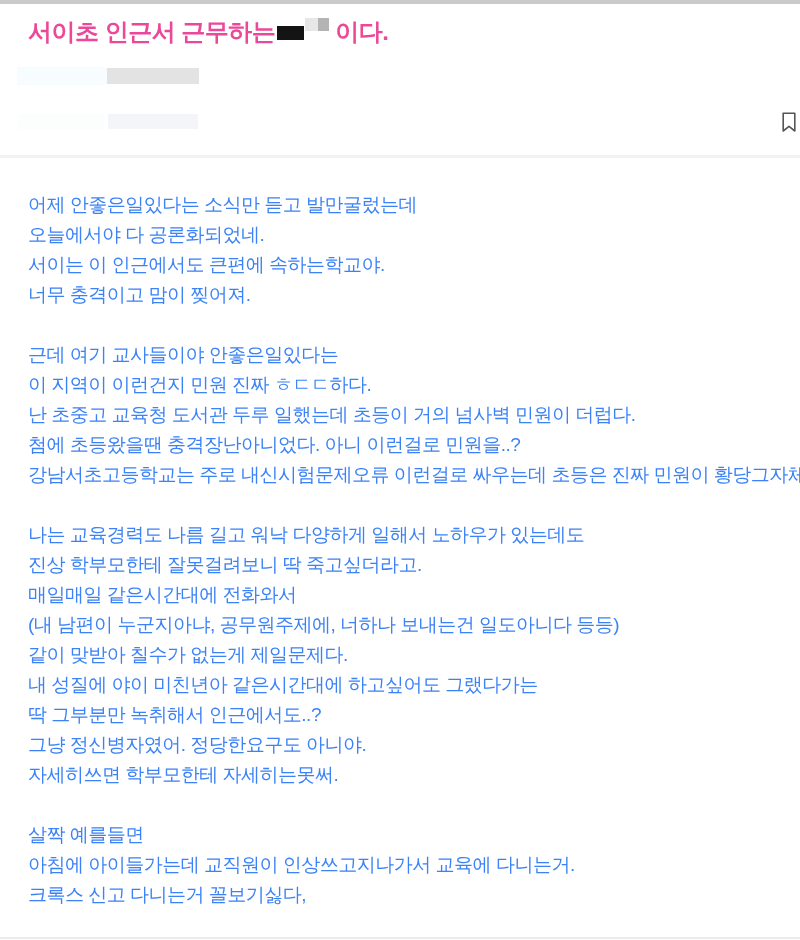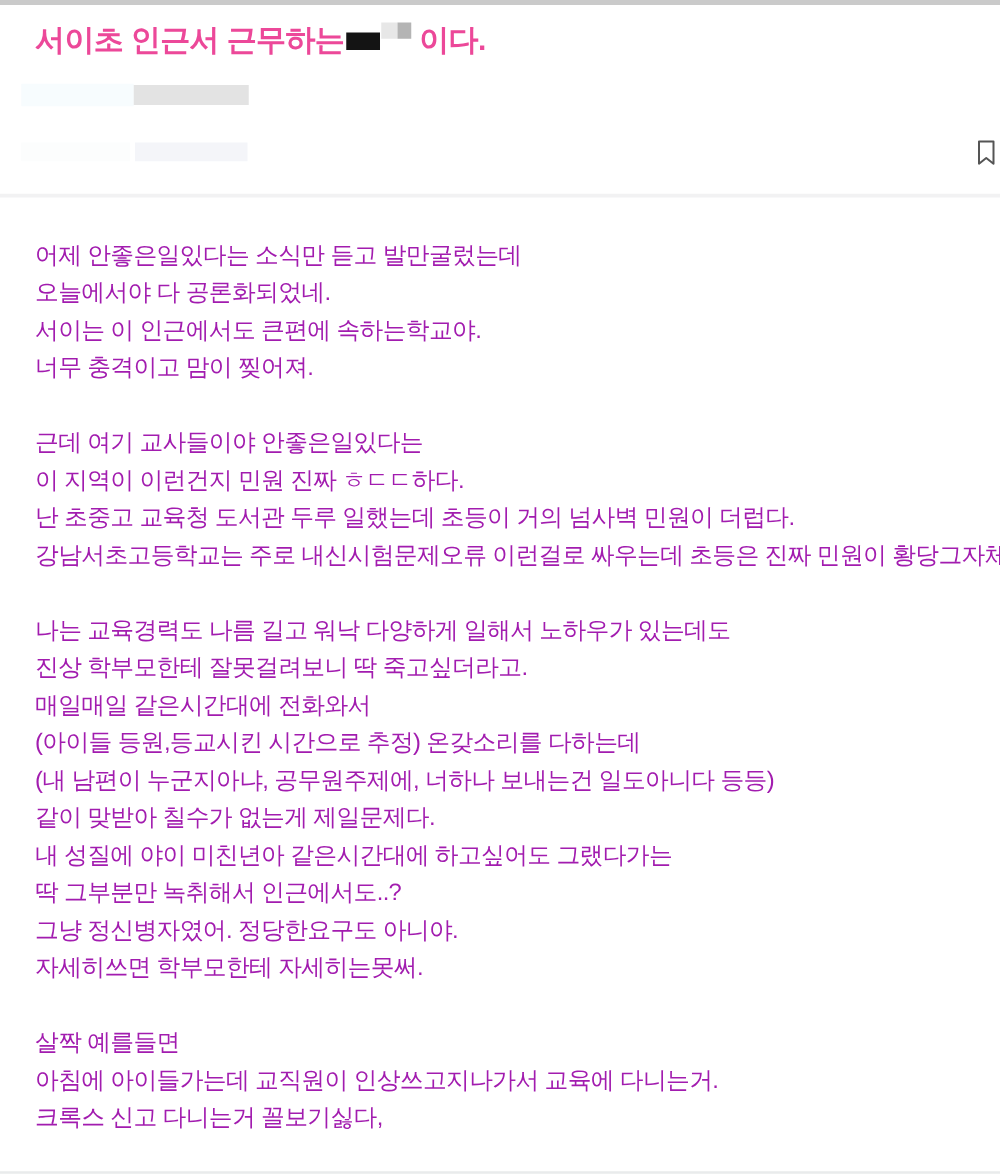--- a/index.html
+++ b/index.html
@@ -73,21 +73,21 @@
     left: 0; top: 155px;
     width: 800px; height: 3px;
     background: #f2f2f3;
   }
 
   .post-body {
     position: absolute;
     left: 28px; top: 190px;
     width: 772px;
     font-size: 19px;
-    color: #a21caf;
+    color: #3b82f6;
     letter-spacing: -0.5px;
   }
   .para { margin-bottom: 30px; }
   .para:last-child { margin-bottom: 0; }
   .line {
     height: 30px;
     line-height: 30px;
     white-space: nowrap;
   }
 
@@ -126,27 +126,27 @@
       <div class="para">
         <div class="line">어제 안좋은일있다는 소식만 듣고 발만굴렀는데</div>
         <div class="line">오늘에서야 다 공론화되었네.</div>
         <div class="line">서이는 이 인근에서도 큰편에 속하는학교야.</div>
         <div class="line">너무 충격이고 맘이 찢어져.</div>
       </div>
       <div class="para">
         <div class="line">근데 여기 교사들이야 안좋은일있다는</div>
         <div class="line">이 지역이 이런건지 민원 진짜 ㅎㄷㄷ하다.</div>
         <div class="line">난 초중고 교육청 도서관 두루 일했는데 초등이 거의 넘사벽 민원이 더럽다.</div>
+        <div class="line">첨에 초등왔을땐 충격장난아니었다. 아니 이런걸로 민원을..?</div>
         <div class="line">강남서초고등학교는 주로 내신시험문제오류 이런걸로 싸우는데 초등은 진짜 민원이 황당그자체였어.</div>
       </div>
       <div class="para">
         <div class="line">나는 교육경력도 나름 길고 워낙 다양하게 일해서 노하우가 있는데도</div>
         <div class="line">진상 학부모한테 잘못걸려보니 딱 죽고싶더라고.</div>
         <div class="line">매일매일 같은시간대에 전화와서</div>
-        <div class="line">(아이들 등원,등교시킨 시간으로 추정) 온갖소리를 다하는데</div>
         <div class="line">(내 남편이 누군지아냐, 공무원주제에, 너하나 보내는건 일도아니다 등등)</div>
         <div class="line">같이 맞받아 칠수가 없는게 제일문제다.</div>
         <div class="line">내 성질에 야이 미친년아 같은시간대에 하고싶어도 그랬다가는</div>
         <div class="line">딱 그부분만 녹취해서 인근에서도..?</div>
         <div class="line">그냥 정신병자였어. 정당한요구도 아니야.</div>
         <div class="line">자세히쓰면 학부모한테 자세히는못써.</div>
       </div>
       <div class="para">
         <div class="line">살짝 예를들면</div>
         <div class="line">아침에 아이들가는데 교직원이 인상쓰고지나가서 교육에 다니는거.</div>

